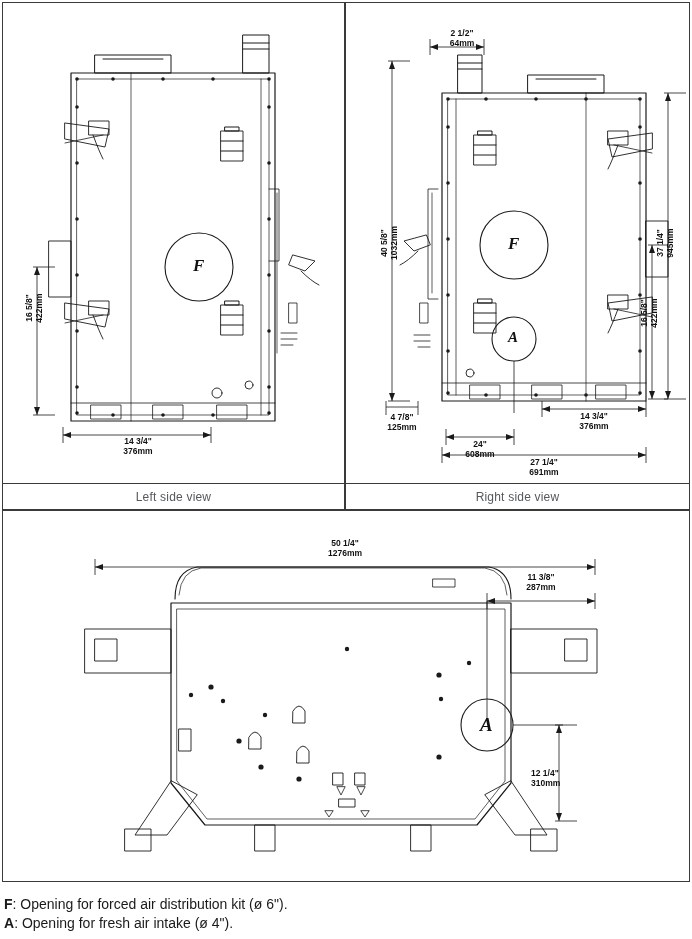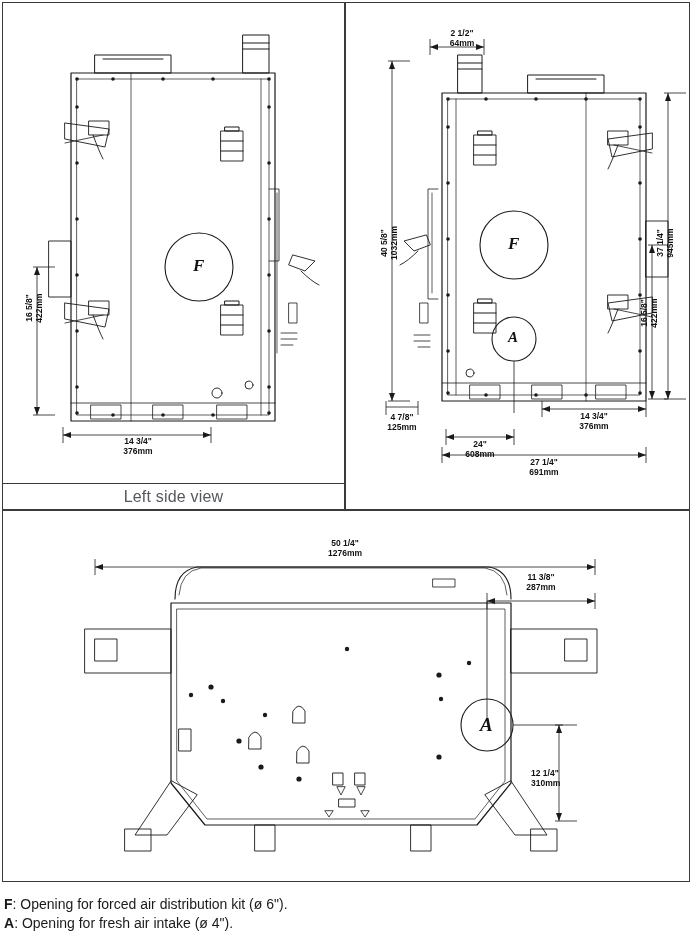--- a/index.html
+++ b/index.html
@@ -34,21 +34,21 @@
   .panel-caption {
     position: absolute;
     left: 0;
     bottom: 0;
     width: 100%;
     height: 26px;
     border-top: 1px solid #3a3a3a;
     display: flex;
     align-items: center;
     justify-content: center;
-    font-size: 16px;
+    font-size: 12px;
     color: #55585c;
     letter-spacing: .2px;
     box-sizing: border-box;
   }
 
   .svg-stage { position: absolute; left: 0; top: 0; }
 
   .legend {
     position: absolute;
     left: 4px;
@@ -343,20 +343,21 @@
     <div class="dim" style="left:198px; top:409px; width:100px;">
       <span>14 3/4"</span><br>
       <span>376mm</span>
     </div>
 
     <div class="dim" style="left:148px; top:455px; width:100px;">
       <span>27 1/4"</span><br>
       <span>691mm</span>
     </div>
 
+    <div class="panel-caption">Right side view</div>
   </div>
 
   <div class="panel" id="panel-bottom">
     <svg class="svg-stage" width="686" height="370" viewBox="0 0 686 370">
       <g fill="none" stroke="#1a1a1a" stroke-width="1" stroke-linecap="round" stroke-linejoin="round">
 
         <path d="M172 88 q0 -28 22 -32 h292 q22 4 22 32" stroke-width="1.1"></path>
         <path d="M176 84 q2 -24 22 -27 h284 q20 3 22 27" stroke-width="0.7"></path>
         <path d="M430 68 h22 v8 h-22 z" stroke-width="0.8"></path>
 

